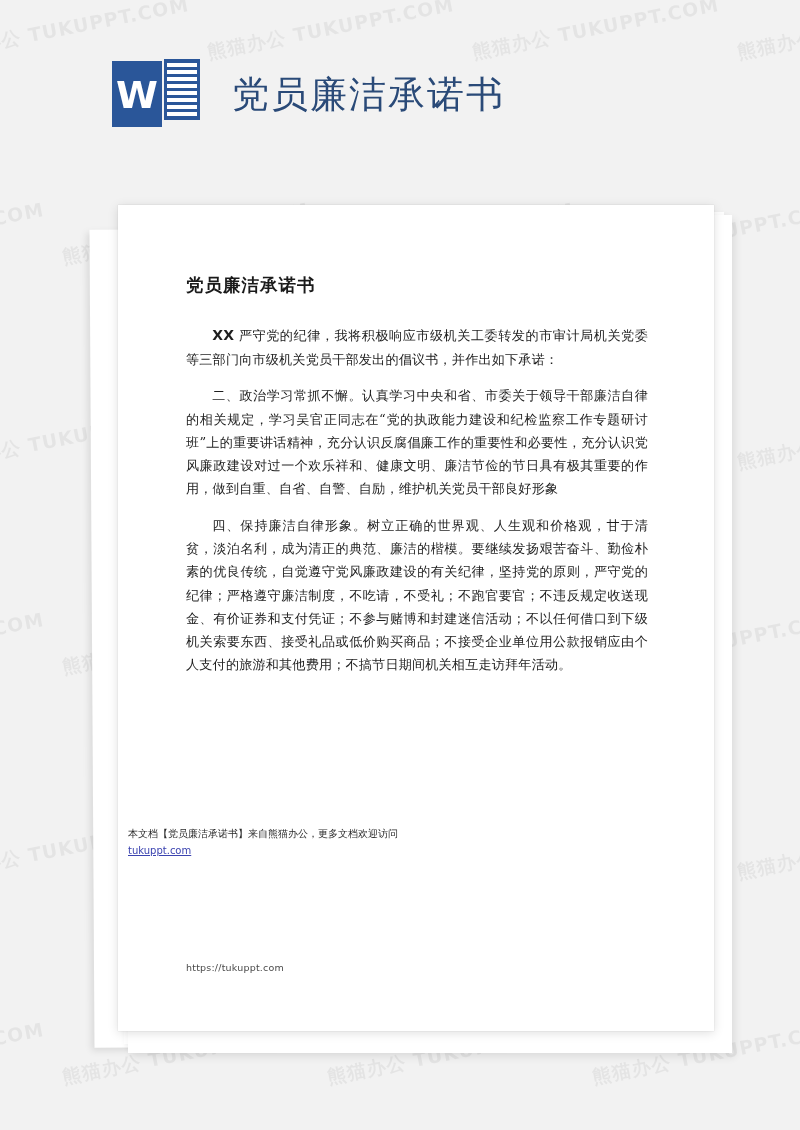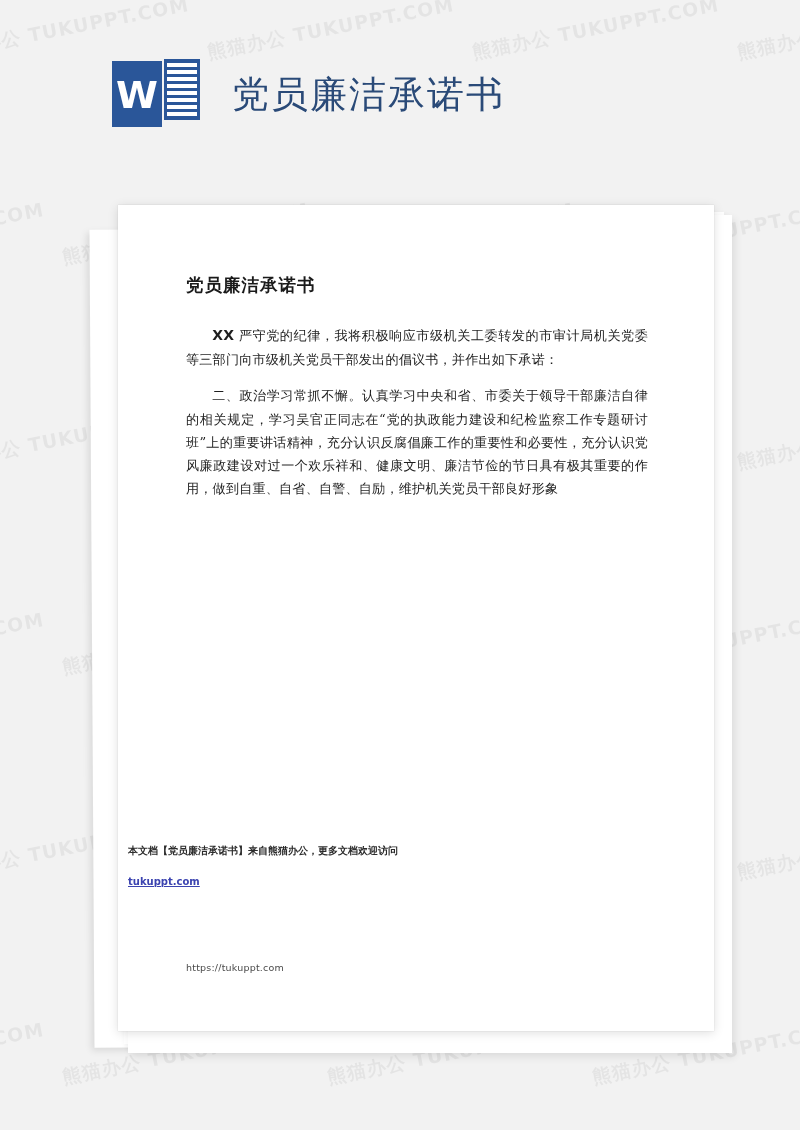--- a/index.html
+++ b/index.html
@@ -145,34 +145,33 @@
   .para .lead-latin {
     font-family: "DejaVu Sans", "Liberation Sans", sans-serif;
     font-weight: 700;
     font-size: 14px;
   }
 
   
   #footer-note {
     position: absolute;
     left: 10px;
-    top: 638px;
+    top: 621px;
     width: 520px;
     font-family: "DejaVu Sans", "Liberation Sans", sans-serif;
     font-size: 10px;
     line-height: 1.6;
     color: #2b2b2b;
-    font-weight: bold;
   }
   #footer-link {
     display: block;
     color: #3b43b0;
     text-decoration: underline;
     font-size: 10px;
-    margin-top: 15px;
+    margin-top: 1px;
   }
 
   
   #page-url {
     position: absolute;
     left: 68px;
     top: 757px;
     font-family: "DejaVu Sans", "Liberation Sans", sans-serif;
     font-size: 9.5px;
     color: #4a4a4a;
@@ -232,20 +231,21 @@
   <div class="sheet" id="sheet-back-left"></div>
   <div class="sheet" id="sheet-back-right2"></div>
   <div class="sheet" id="sheet-back-right"></div>
 
   <div id="page-main">
     <div id="doc-body">
       <h1 id="doc-title">党员廉洁承诺书</h1>
       <div id="paragraph-container">
           <p class="para"><span class="lead-latin">XX</span><span> 严守党的纪律，我将积极响应市级机关工委转发的市审计局机关党委等三部门向市级机关党员干部发出的倡议书，并作出如下承诺：</span></p>
           <p class="para"><span>二、政治学习常抓不懈。认真学习中央和省、市委关于领导干部廉洁自律的相关规定，学习吴官正同志在“党的执政能力建设和纪检监察工作专题研讨班”上的重要讲话精神，充分认识反腐倡廉工作的重要性和必要性，充分认识党风廉政建设对过一个欢乐祥和、健康文明、廉洁节俭的节日具有极其重要的作用，做到自重、自省、自警、自励，维护机关党员干部良好形象</span></p>
+          <p class="para"><span>四、保持廉洁自律形象。树立正确的世界观、人生观和价格观，甘于清贫，淡泊名利，成为清正的典范、廉洁的楷模。要继续发扬艰苦奋斗、勤俭朴素的优良传统，自觉遵守党风廉政建设的有关纪律，坚持党的原则，严守党的纪律；严格遵守廉洁制度，不吃请，不受礼；不跑官要官；不违反规定收送现金、有价证券和支付凭证；不参与赌博和封建迷信活动；不以任何借口到下级机关索要东西、接受礼品或低价购买商品；不接受企业单位用公款报销应由个人支付的旅游和其他费用；不搞节日期间机关相互走访拜年活动。</span></p>
         </div>
     </div>
 
     <div id="footer-note">
       <span>本文档【党员廉洁承诺书】来自熊猫办公，更多文档欢迎访问</span>
       <a id="footer-link" href="#">tukuppt.com</a>
     </div>
 
     <div id="page-url">https://tukuppt.com</div>
   </div>

